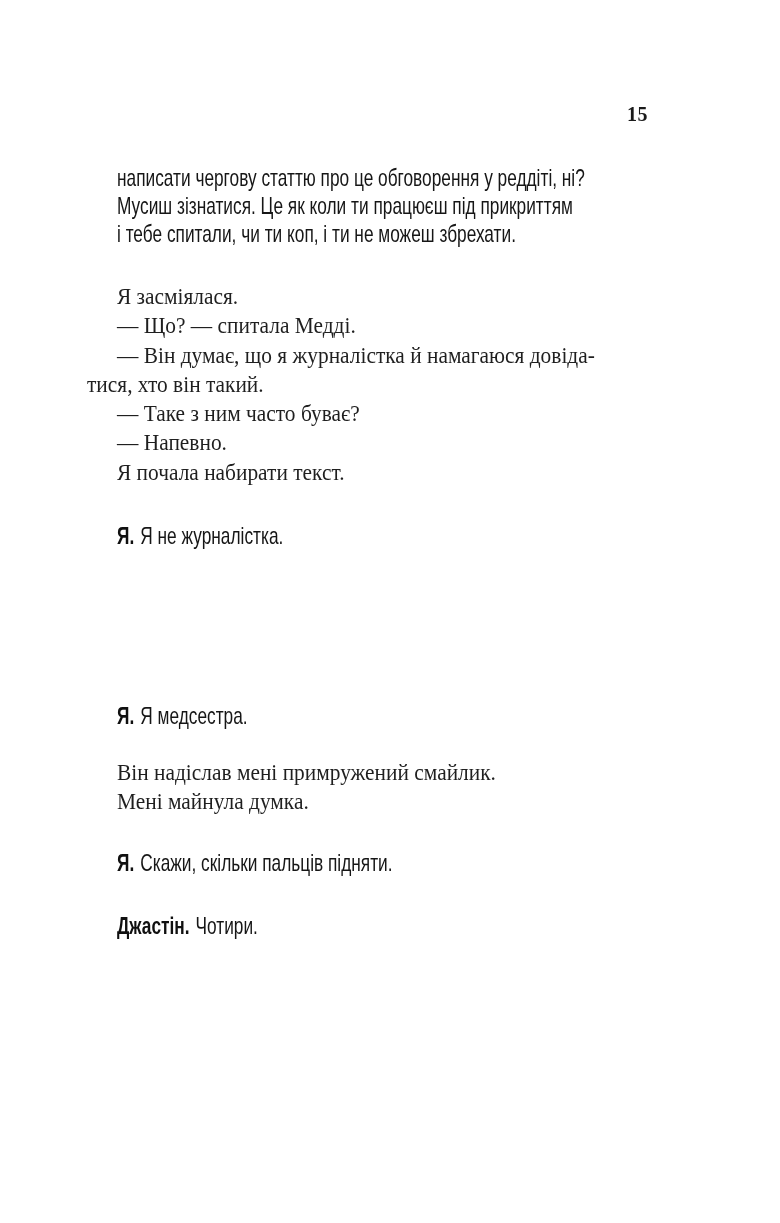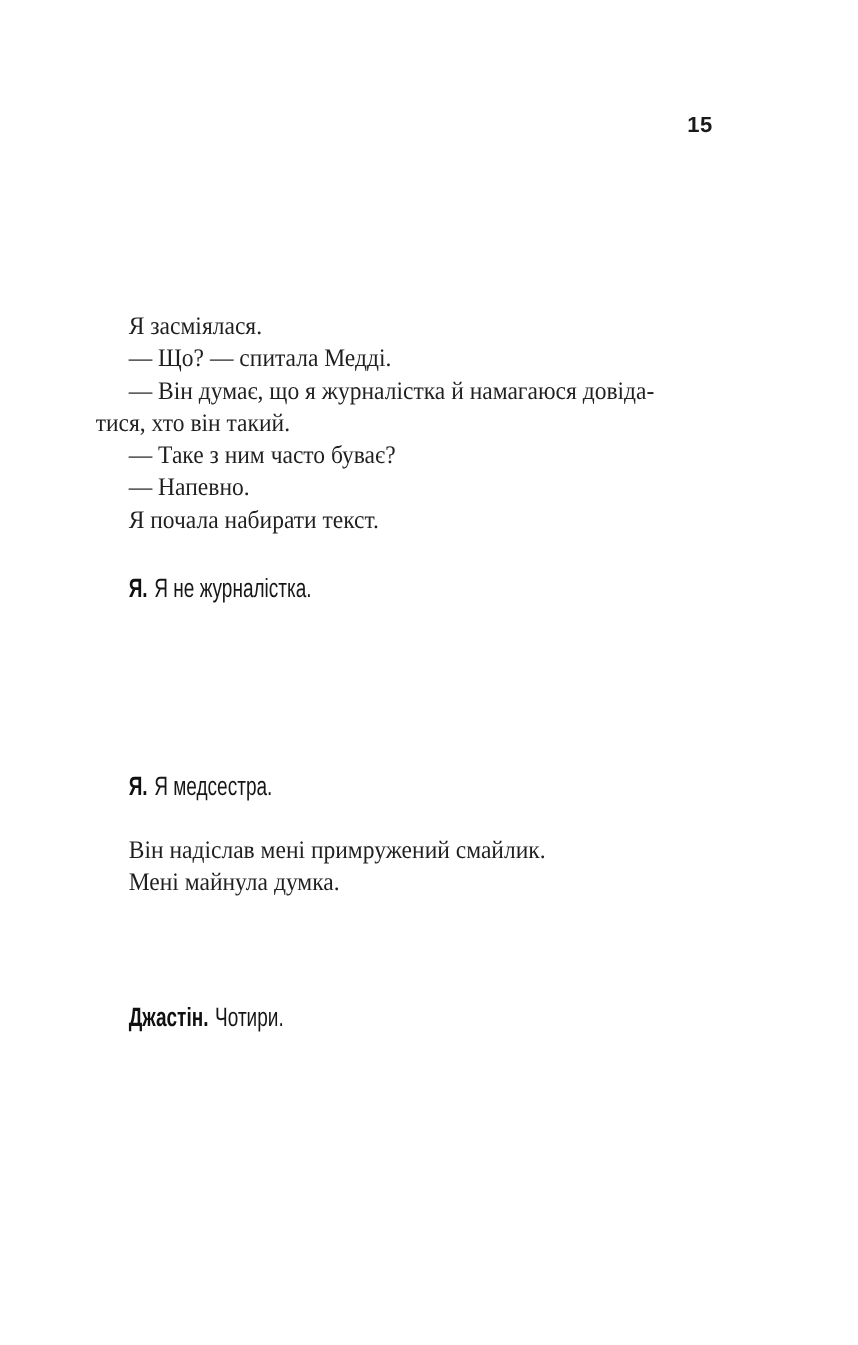--- a/index.html
+++ b/index.html
@@ -13,21 +13,21 @@
     height: 1223px;
     background: #ffffff;
     overflow: hidden;
     font-family: "Liberation Serif", serif;
     color: #1c1c1c;
   }
   .page-number {
     position: absolute;
     top: 102px;
     right: 132px;
-    font-family: Liberation Sans, sans-serif;
+    font-family: Liberation Serif, serif;
     font-weight: 700;
     font-size: 20px;
     line-height: 24px;
     color: #1a1a1a;
     letter-spacing: 0.5px;
   }
   .block {
     position: absolute;
     left: 87px;
     width: 563px;
@@ -62,20 +62,25 @@
     margin-right: 0.35em;
   }
 </style>
 </head>
 <body>
 
 <div class="page">
 
   <div class="page-number">15</div>
 
+  <div class="block message" style="top:164px">
+    <div class="msgline">написати чергову статтю про це обговорення у реддіті, ні?</div>
+    <div class="msgline">Мусиш зізнатися. Це як коли ти працюєш під прикриттям</div>
+    <div class="msgline">і тебе спитали, чи ти коп, і ти не можеш збрехати.</div>
+  </div>
 
   <div class="block para" style="top:282px">
     <div class="line indent">Я засміялася.</div>
     <div class="line indent">— Що? — спитала Медді.</div>
     <div class="line indent">— Він думає, що я журналістка й намагаюся довіда-</div>
     <div class="line">тися, хто він такий.</div>
     <div class="line indent">— Таке з ним часто буває?</div>
     <div class="line indent">— Напевно.</div>
     <div class="line indent">Я почала набирати текст.</div>
   </div>
@@ -88,20 +93,23 @@
 
   <div class="block message" style="top:702px">
     <div class="msgline"><span class="speaker">Я.</span><span>Я медсестра.</span></div>
   </div>
 
   <div class="block para" style="top:758px">
     <div class="line indent">Він надіслав мені примружений смайлик.</div>
     <div class="line indent">Мені майнула думка.</div>
   </div>
 
+  <div class="block message" style="top:849px">
+    <div class="msgline"><span class="speaker">Я.</span><span>Скажи, скільки пальців підняти.</span></div>
+  </div>
 
 
   <div class="block message" style="top:912px">
     <div class="msgline"><span class="speaker">Джастін.</span><span>Чотири.</span></div>
   </div>
 
 
 </div>
 
 </body></html>

